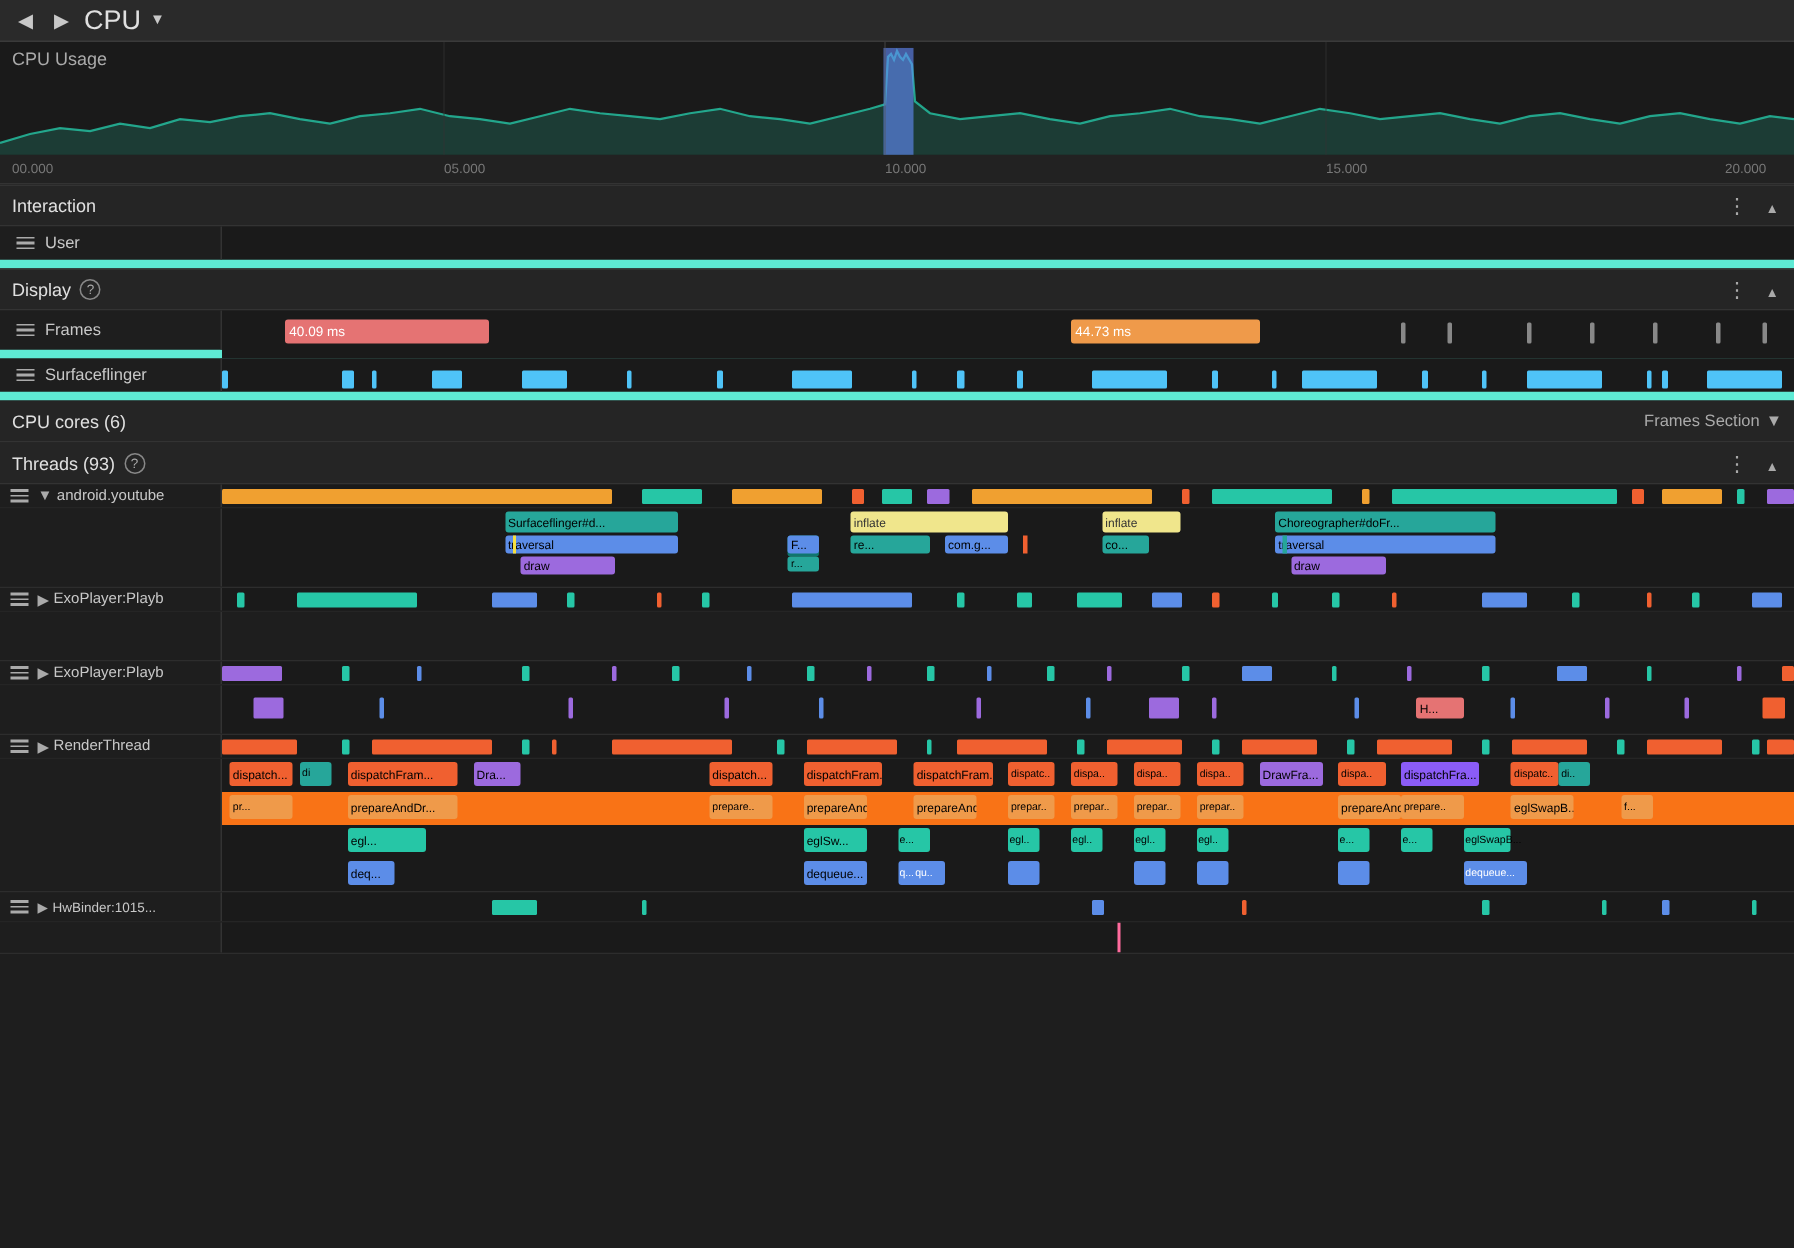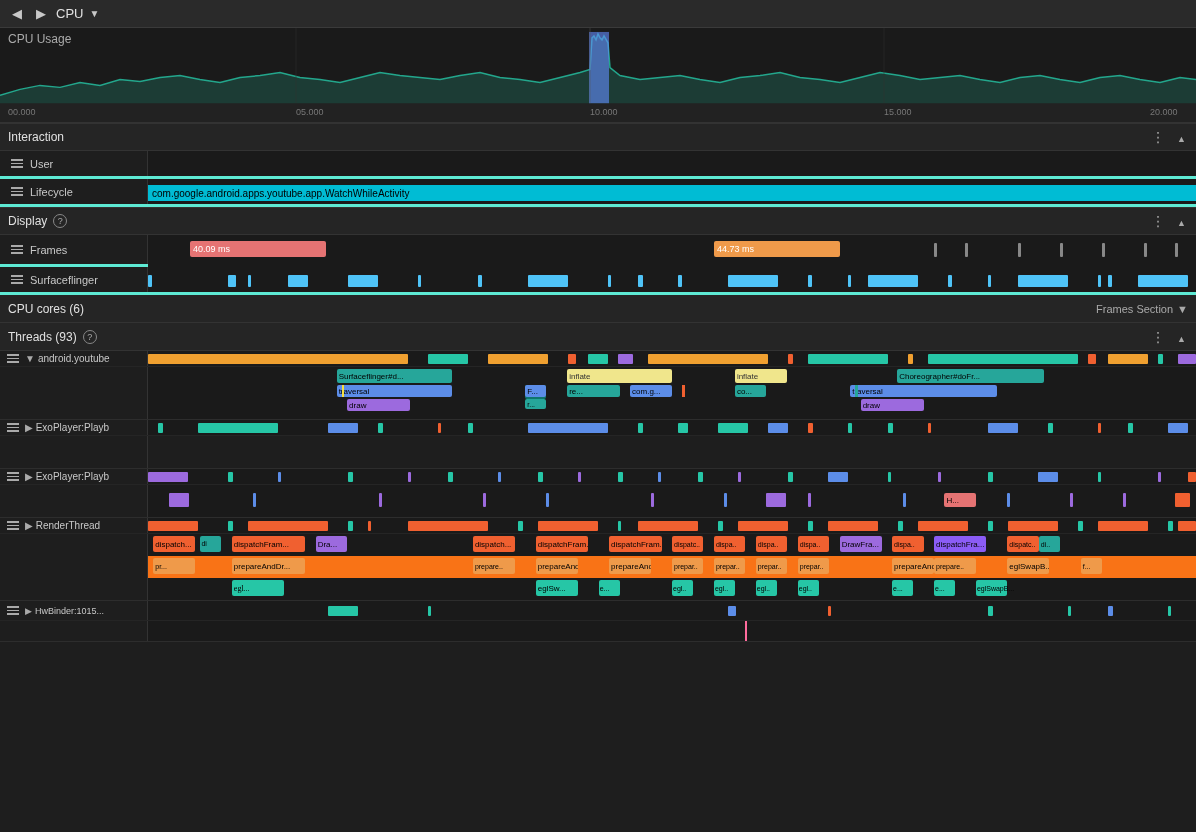--- a/index.html
+++ b/index.html
@@ -25,21 +25,21 @@
     }
     .nav-btn {
       background: none;
       border: none;
       color: #c8c8c8;
       cursor: pointer;
       font-size: 13px;
       padding: 2px 4px;
     }
     .cpu-label {
-      font-size: 13px;
+      font-size: 18px;
       font-weight: 500;
       color: #e0e0e0;
     }
     .dropdown-arrow {
       color: #c8c8c8;
       font-size: 10px;
     }
 
     
     .cpu-chart-section {
@@ -91,21 +91,21 @@
       color: #aaa;
       background: none;
       border: none;
       padding: 0 2px;
     }
 
     
     .track-row {
       display: flex;
       align-items: stretch;
-      border-bottom: 3px solid #5eead4;
+      border-bottom: 6px solid #5eead4;
       height: 28px;
     }
     .track-label {
       width: 148px;
       min-width: 148px;
       background: #1e1e1e;
       display: flex;
       align-items: center;
       padding: 0 8px;
       gap: 4px;
@@ -339,35 +339,20 @@
         <span></span>
           <span></span>
           <span></span>
       </div>
       <span>User</span>
     </div>
     <div class="track-content" style="background:#1a1a1a;">
     </div>
   </div>
 
-  <div class="track-row">
-    <div class="track-label">
-      <div class="hamburger">
-        <span></span>
-          <span></span>
-          <span></span>
-      </div>
-      <span>Lifecycle</span>
-    </div>
-    <div class="track-content" style="position:relative; background:#1a1a1a;">
-      <div class="lifecycle-bar">
-        <span>com.google.android.apps.youtube.app.WatchWhileActivity</span>
-      </div>
-    </div>
-  </div>
 
   <div class="section-header">
     <div class="section-title">
       <span>Display</span>
       <span class="help-icon">?</span>
     </div>
     <div class="section-actions">
       <button class="icon-btn three-dots"></button>
       <button class="icon-btn chevron-up"></button>
     </div>
@@ -528,21 +513,21 @@
         </div>
         <div style="position:absolute;left:51%;top:18px;width:3px;height:12px;background:#f06030;"></div>
 
         <div class="call-block" style="left:56%;width:5%;top:2px;height:14px;background:#f0e68c;font-size:8px;color:#333;">
           <span>inflate</span>
         </div>
         <div class="call-block" style="left:56%;width:3%;top:18px;height:12px;background:#26a69a;font-size:8px;">
           <span>co...</span>
         </div>
 
-        <div class="call-block" style="left:67%;width:14%;top:2px;height:14px;background:#26a69a;font-size:8px;margin-left:47px;">
+        <div class="call-block" style="left:67%;width:14%;top:2px;height:14px;background:#26a69a;font-size:8px;">
           <span>Choreographer#doFr...</span>
         </div>
         <div class="call-block" style="left:67%;width:14%;top:18px;height:12px;background:#5c8de8;font-size:8px;">
           <span>traversal</span>
         </div>
         <div class="call-block" style="left:68%;width:6%;top:32px;height:12px;background:#9c6ade;font-size:8px;">
           <span>draw</span>
         </div>
         <div style="position:absolute;left:67.5%;top:18px;width:3px;height:12px;background:#26a69a;"></div>
       </div>
@@ -788,21 +773,21 @@
           <span>eglSwapB...</span>
         </div>
         <div class="call-block" style="left:89%;width:2%;top:2px;height:16px;background:#ef9a4a;">
           <span style="font-size:7px;color:#000;">f...</span>
         </div>
       </div>
     </div>
     <div class="thread-detail-row" style="height:22px;">
       <div class="thread-label" style="height:22px;"></div>
       <div class="thread-detail-content" style="position:relative;height:22px;background:#1a1a1a;">
-        <div class="call-block" style="left:8%;width:5%;top:2px;height:16px;background:#26c6a6;font-family:Liberation Serif, serif;">
+        <div class="call-block" style="left:8%;width:5%;top:2px;height:16px;background:#26c6a6;">
           <span>egl...</span>
         </div>
         <div class="call-block" style="left:37%;width:4%;top:2px;height:16px;background:#26c6a6;">
           <span>eglSw...</span>
         </div>
         <div style="position:absolute;left:43%;top:2px;width:2%;height:16px;background:#26c6a6;border-radius:2px;display:flex;align-items:center;">
           <span style="font-size:7px;color:#000;padding:1px;">e...</span>
         </div>
         <div style="position:absolute;left:50%;top:2px;width:2%;height:16px;background:#26c6a6;border-radius:2px;display:flex;align-items:center;">
           <span style="font-size:7px;color:#000;padding:1px;">egl..</span>
@@ -817,20 +802,44 @@
           <span style="font-size:7px;color:#000;padding:1px;">egl..</span>
         </div>
         <div style="position:absolute;left:71%;top:2px;width:2%;height:16px;background:#26c6a6;border-radius:2px;display:flex;align-items:center;">
           <span style="font-size:7px;color:#000;padding:1px;">e...</span>
         </div>
         <div style="position:absolute;left:75%;top:2px;width:2%;height:16px;background:#26c6a6;border-radius:2px;display:flex;align-items:center;">
           <span style="font-size:7px;color:#000;padding:1px;">e...</span>
         </div>
         <div style="position:absolute;left:79%;top:2px;width:3%;height:16px;background:#26c6a6;border-radius:2px;display:flex;align-items:center;">
           <span style="font-size:7px;color:#000;padding:1px;">eglSwapB...</span>
+        </div>
+      </div>
+    </div>
+    <div class="thread-detail-row" style="height:22px;">
+      <div class="thread-label" style="height:22px;"></div>
+      <div class="thread-detail-content" style="position:relative;height:22px;background:#1a1a1a;">
+        <div class="call-block" style="left:8%;width:3%;top:2px;height:16px;background:#5c8de8;">
+          <span>deq...</span>
+        </div>
+        <div class="call-block" style="left:37%;width:4%;top:2px;height:16px;background:#5c8de8;">
+          <span>dequeue...</span>
+        </div>
+        <div style="position:absolute;left:43%;top:2px;width:2%;height:16px;background:#5c8de8;border-radius:2px;display:flex;align-items:center;">
+          <span style="font-size:7px;color:#fff;padding:1px;">q...</span>
+        </div>
+        <div style="position:absolute;left:50%;top:2px;width:2%;height:16px;background:#5c8de8;border-radius:2px;"></div>
+        <div style="position:absolute;left:58%;top:2px;width:2%;height:16px;background:#5c8de8;border-radius:2px;"></div>
+        <div style="position:absolute;left:62%;top:2px;width:2%;height:16px;background:#5c8de8;border-radius:2px;"></div>
+        <div style="position:absolute;left:71%;top:2px;width:2%;height:16px;background:#5c8de8;border-radius:2px;"></div>
+        <div style="position:absolute;left:79%;top:2px;width:4%;height:16px;background:#5c8de8;border-radius:2px;display:flex;align-items:center;">
+          <span style="font-size:7px;color:#fff;padding:1px;">dequeue...</span>
+        </div>
+        <div style="position:absolute;left:44%;top:2px;width:2%;height:16px;background:#5c8de8;border-radius:2px;display:flex;align-items:center;">
+          <span style="font-size:7px;color:#fff;padding:1px;">qu..</span>
         </div>
       </div>
     </div>
   </div>
 
   <div class="thread-group">
     <div class="thread-overview-row" style="height:20px;">
       <div class="thread-label" style="font-size:9px;">
         <div class="hamburger">
             <span></span>

